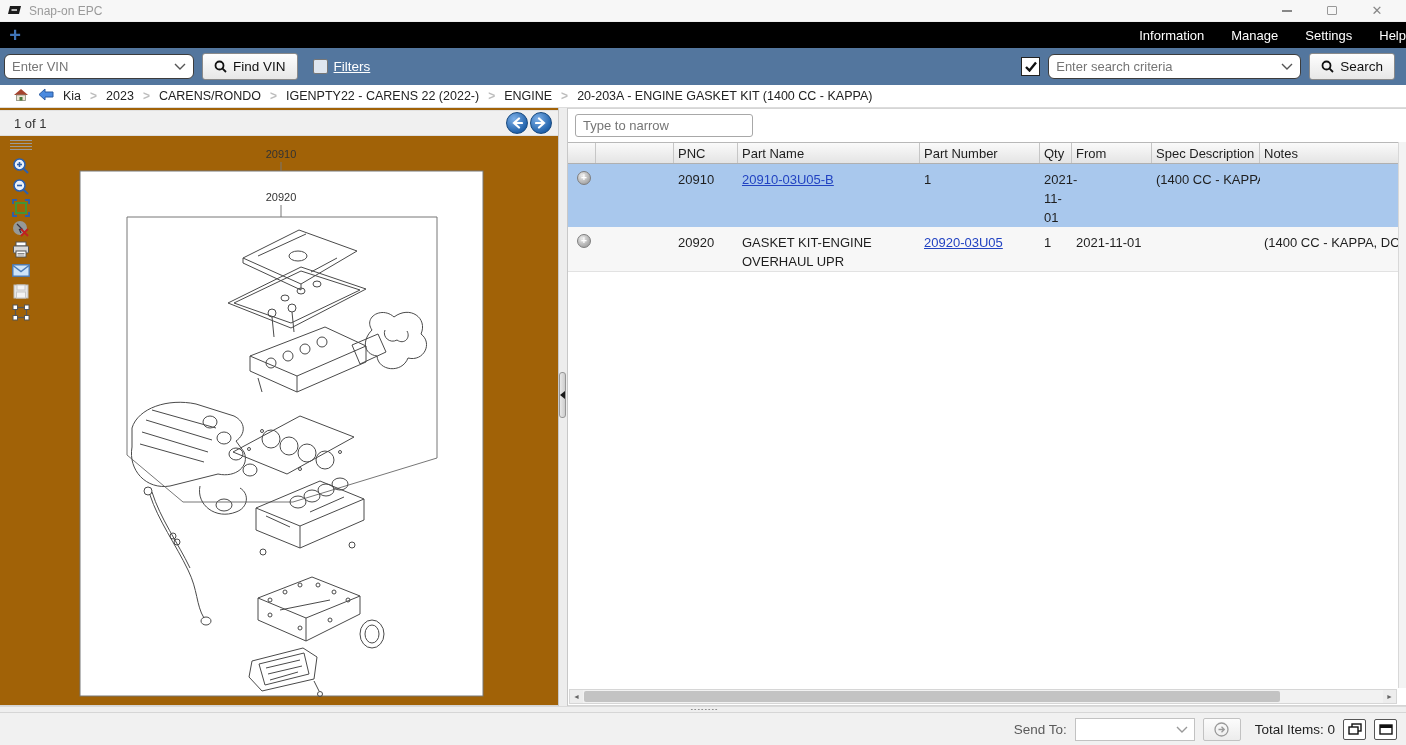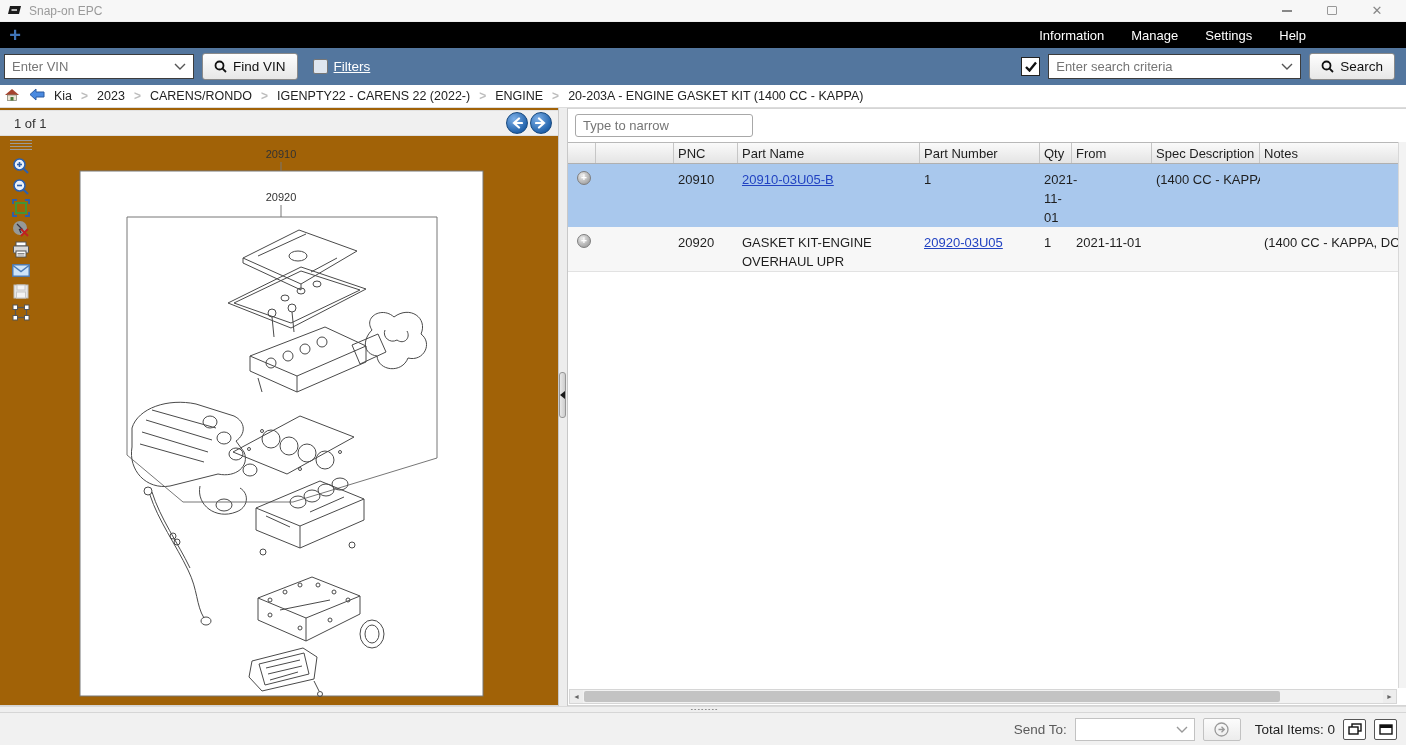--- a/index.html
+++ b/index.html
@@ -17,44 +17,44 @@
   .wc-close { font-size:13px; color:#888; }
 
   
   .tabbar { position:absolute; top:22px; left:0; right:0; height:26px; background:#000;
     display:flex; align-items:flex-end; }
   .newtab { color:#3f74b8; font-size:20px; font-weight:bold; line-height:1; margin:0 0 3px 7px; width:16px; text-align:center; }
   .tab { height:24px; background:#54779f; border-radius:4px 4px 0 0; display:flex; align-items:center;
     padding:0 7px; margin-left:13px; }
   .tab-label { color:#fff; font-weight:bold; font-size:11px; margin:0 9px 0 5px; }
   .tab-close { color:#fff; font-weight:bold; font-size:10px; align-self:flex-start; margin-top:2px; }
-  .menu { margin-left:auto; display:flex; align-items:center; gap:27px; height:100%; padding-right:100px; }
+  .menu { margin-left:auto; display:flex; align-items:center; gap:27px; height:100%; }
   .menu-item { color:#fff; font-size:13px; }
 
   
   .searchbar { position:absolute; top:48px; left:0; right:0; height:37px; background:#53769e;
     display:flex; align-items:center; padding:0 11px 0 4px; gap:8px; }
-  .combo { background:#fff; border:1px solid #3c3c3c; border-radius:0; height:25px;
+  .combo { background:#fff; border:1px solid #3c3c3c; border-radius:6px; height:25px;
     display:flex; align-items:center; padding:0 7px; }
   .combo input { border:none; outline:none; flex:1; font-size:13px; background:transparent; color:#333;
     font-family:"Liberation Sans", sans-serif; min-width:0; }
   .vin-combo { width:190px; }
   .criteria-combo { width:253px; }
   .btn { background:linear-gradient(#fefefe,#e7e7e7); border:1px solid #8a8a8a; border-radius:3px;
     height:27px; display:flex; align-items:center; gap:6px; padding:0 11px; font-size:13.5px; color:#111; }
   .filters-wrap { display:flex; align-items:center; gap:6px; margin-left:7px; }
   .checkbox { width:15px; height:15px; background:#dfe6ef; border:1px solid #767676; border-radius:2px; }
   .filters-label { color:#fff; font-size:13.5px; text-decoration:underline; }
   .sb-spacer { flex:1; }
   .check-btn { width:19px; height:19px; background:#fff; border:1px solid #222; display:flex;
     align-items:center; justify-content:center; }
 
   
   .breadcrumb { position:absolute; top:85px; left:0; right:0; height:23px; background:#fff;
-    display:flex; align-items:center; gap:9px; padding:0 4px; font-size:12.5px; color:#222;
+    display:flex; align-items:center; gap:9px; padding:0 13px; font-size:12.5px; color:#222;
     border-bottom:1px solid #dcdcdc; }
   .bc-sep { color:#bdbdbd; font-weight:bold; font-size:12px; }
   .bc-item { white-space:nowrap; }
 
   
   .main { position:absolute; top:108px; left:0; right:0; height:598px; }
 
   .left-panel { position:absolute; left:0; top:0; width:558px; height:598px; background:#a16207;
     border-bottom:1px solid #d5d5d5; }
   .viewer-header { height:26px; margin-top:2px; background:#f0f0f0; border-top:1px solid #e2e2e2;

